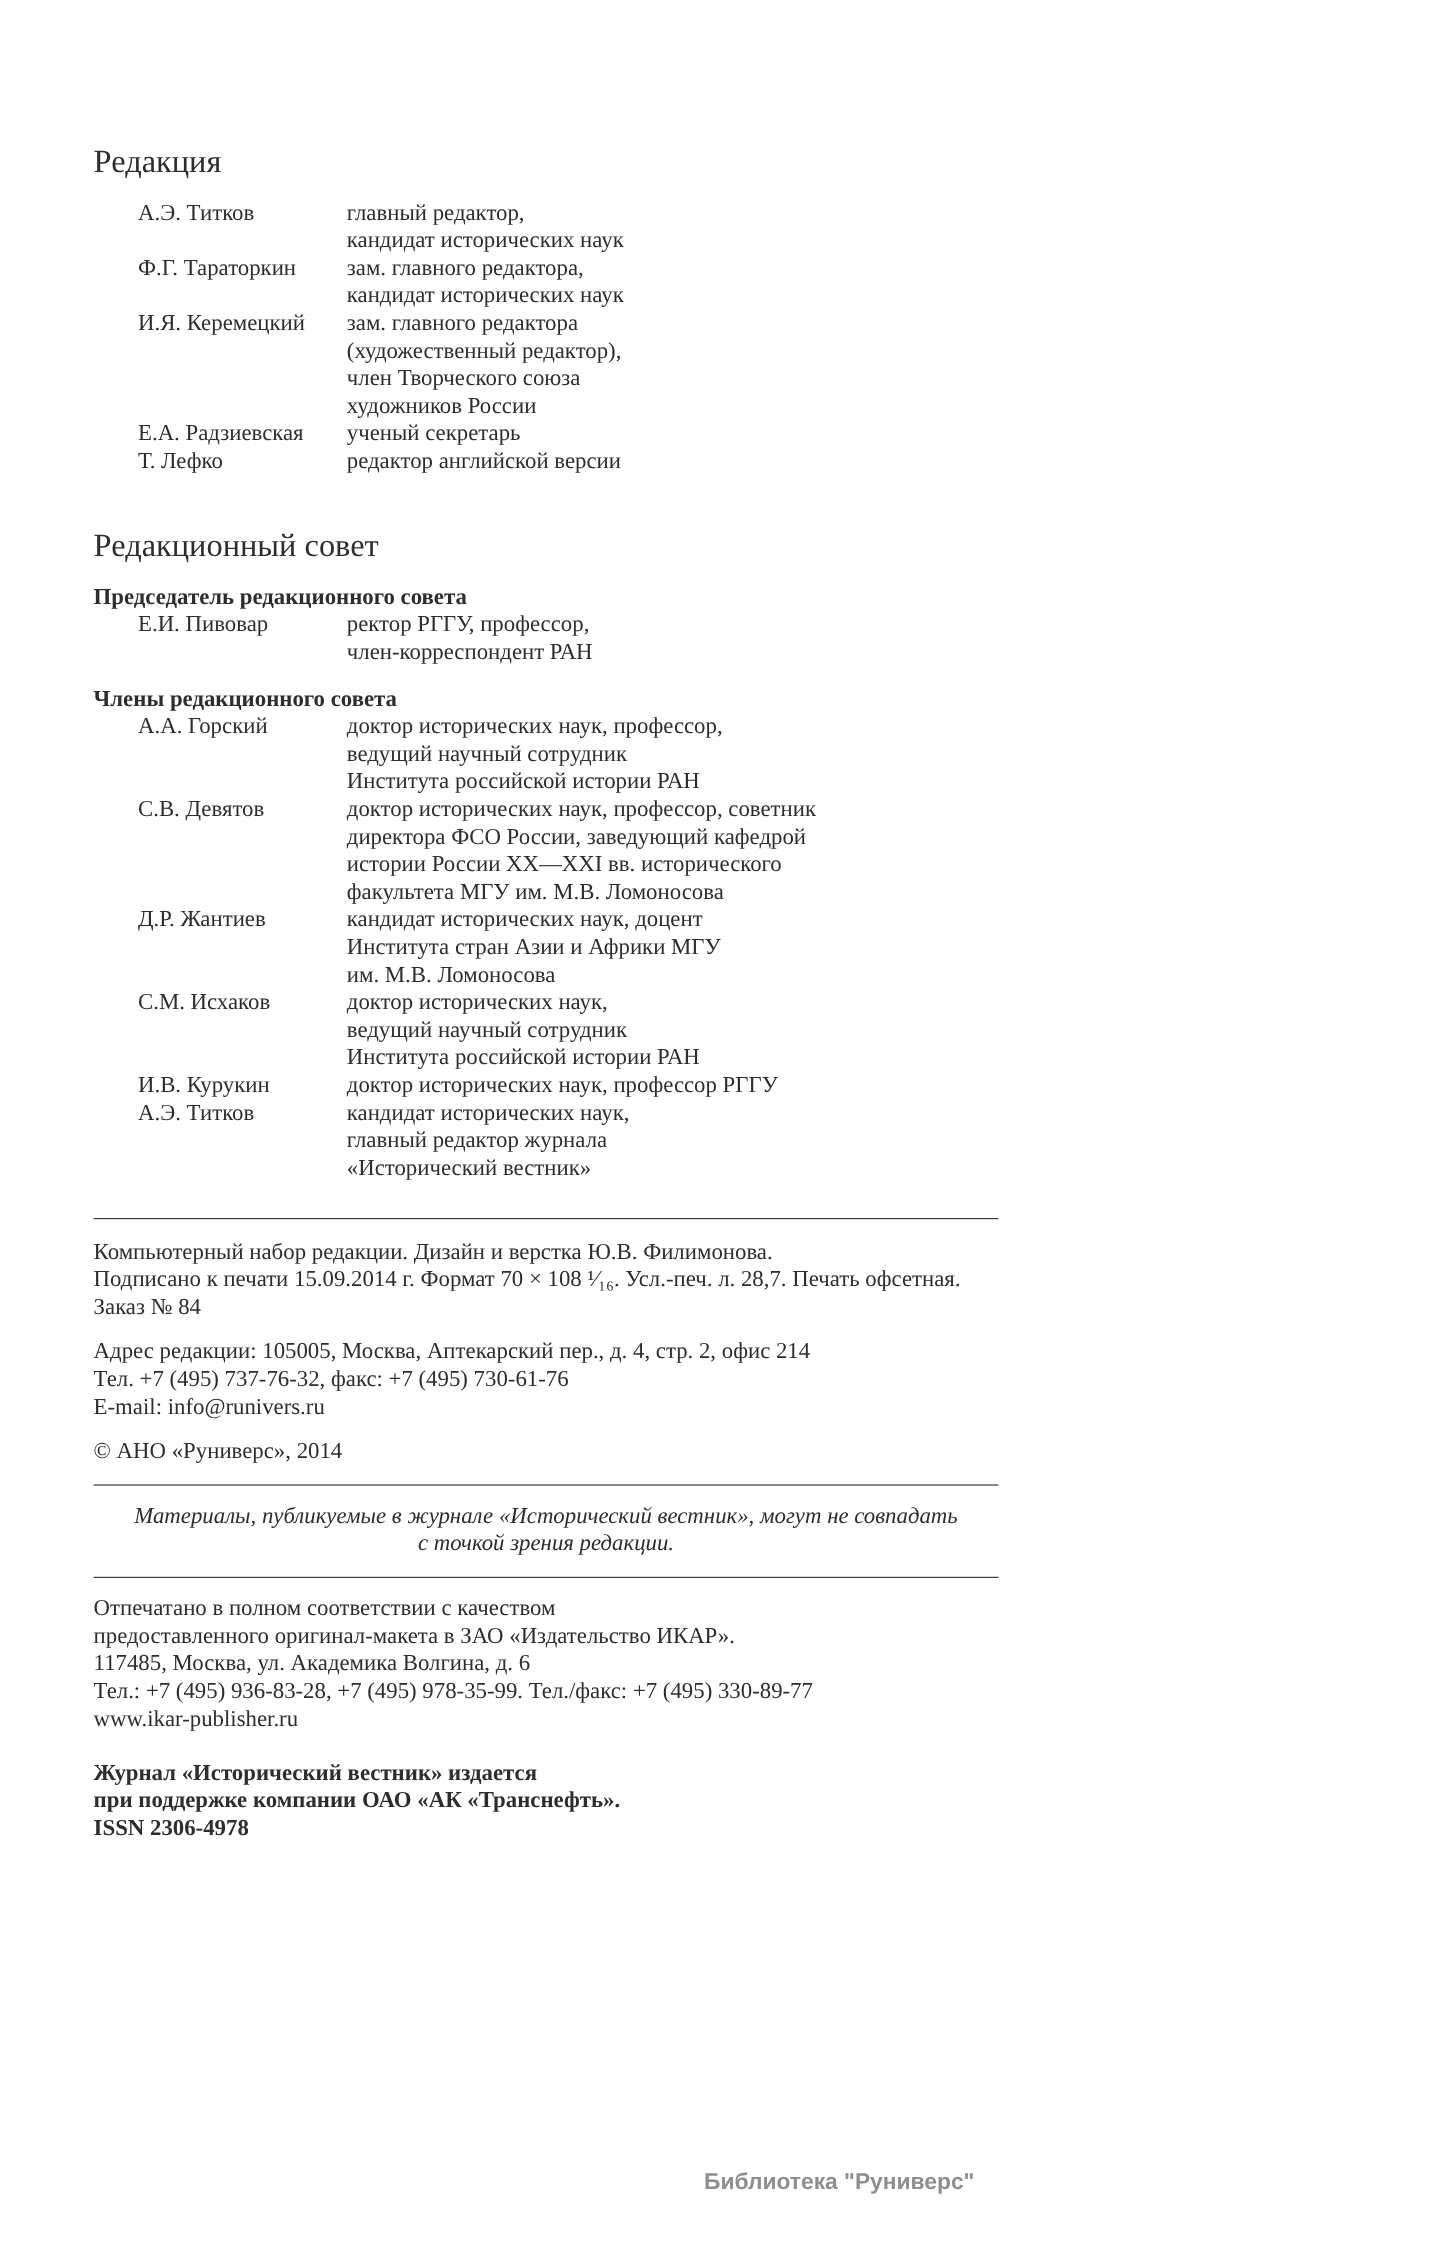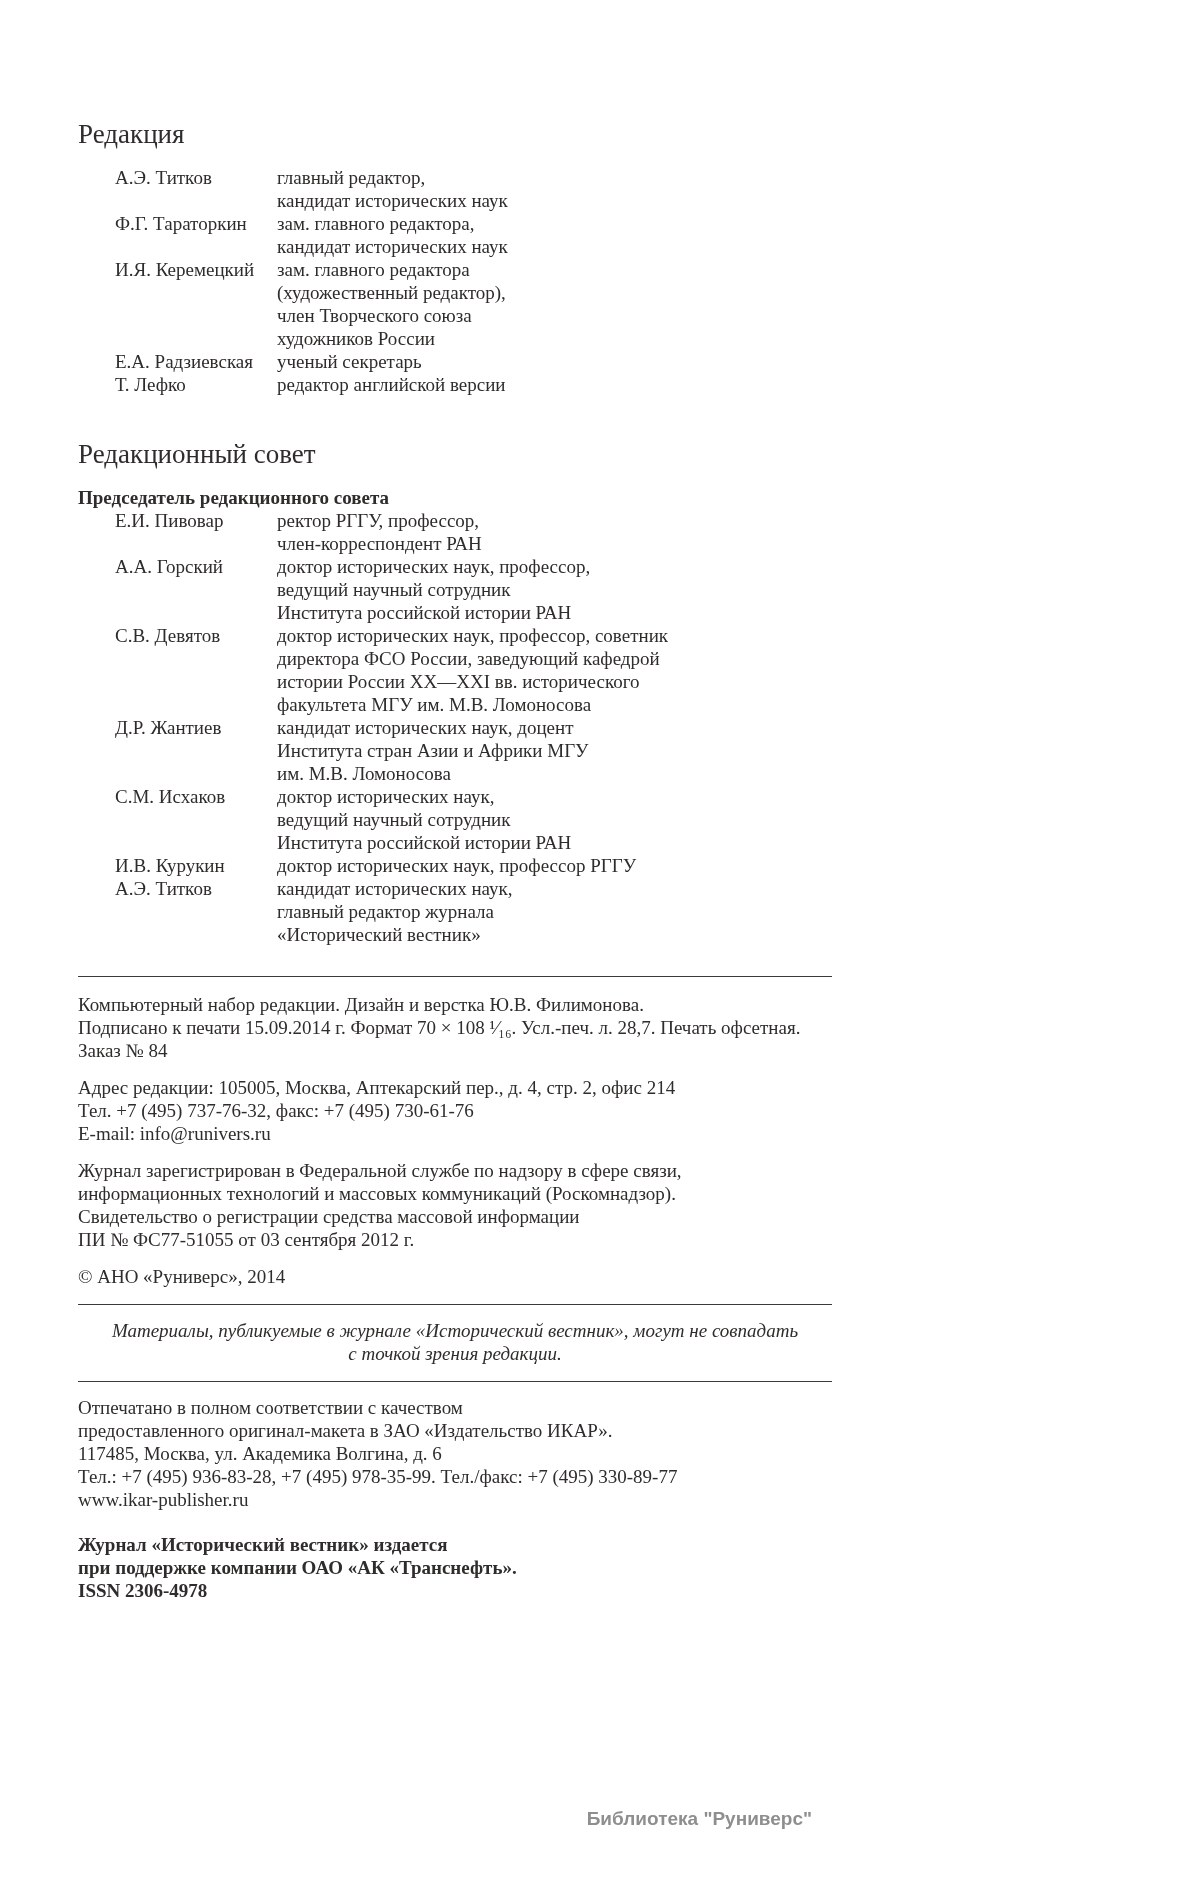--- a/index.html
+++ b/index.html
@@ -18,21 +18,21 @@
   .section-title {
     font-size: 27px;
     line-height: 32px;
     font-weight: 400;
     margin: 0 0 16px 0;
   }
   .section-title.board { margin-top: 42px; }
   .subheading { font-weight: bold; margin: 0; }
   .subheading.members { margin-top: 16px; }
   .roster { margin: 0; }
-  .row { display: flex; }
+  .row { display: flex; gap: 12px; }
   .row .name { flex: none; width: 162px; margin-left: 37px; }
   .row .role { flex: 1; white-space: pre-line; }
   .rule {
     border: 0;
     border-top: 1px solid #3c3a38;
     margin: 30px 0 16px 0;
     width: 100%;
   }
   .rule.mid { margin: 16px 0 14px 0; }
   .block { margin: 0 0 14px 0; white-space: pre-line; }
@@ -89,20 +89,21 @@
 
   <p class="subheading">Председатель редакционного совета</p>
   <div class="roster">
     <div class="row">
       <div class="name">Е.И. Пивовар</div>
       <div class="role">ректор РГГУ, профессор,
 член-корреспондент РАН</div>
     </div>
   </div>
 
+  <p class="subheading members">Члены редакционного совета</p>
   <div class="roster">
     <div class="row">
       <div class="name">А.А. Горский</div>
       <div class="role">доктор исторических наук, профессор,
 ведущий научный сотрудник
 Института российской истории РАН</div>
     </div>
     <div class="row">
       <div class="name">С.В. Девятов</div>
       <div class="role">доктор исторических наук, профессор, советник
@@ -134,24 +135,20 @@
     </div>
   </div>
 
   <hr class="rule">
 
   <p class="block">Компьютерный набор редакции. Дизайн и верстка Ю.В. Филимонова.
 Подписано к печати 15.09.2014 г. Формат 70 × 108 ¹⁄₁₆. Усл.-печ. л. 28,7. Печать офсетная. Заказ № 84</p>
   <p class="block">Адрес редакции: 105005, Москва, Аптекарский пер., д. 4, стр. 2, офис 214
 Тел. +7 (495) 737-76-32, факс: +7 (495) 730-61-76
 E-mail: info@runivers.ru</p>
-  <p class="block">Журнал зарегистрирован в Федеральной службе по надзору в сфере связи,
-информационных технологий и массовых коммуникаций (Роскомнадзор).
-Свидетельство о регистрации средства массовой информации
-ПИ № ФС77-51055 от 03 сентября 2012 г.</p>
   <p class="block copyright">© АНО «Руниверс», 2014</p>
 
   <hr class="rule mid">
 
   <p class="block disclaimer">Материалы, публикуемые в журнале «Исторический вестник», могут не совпадать
 с точкой зрения редакции.</p>
 
   <hr class="rule mid">
 
   <p class="block printing">Отпечатано в полном соответствии с качеством

